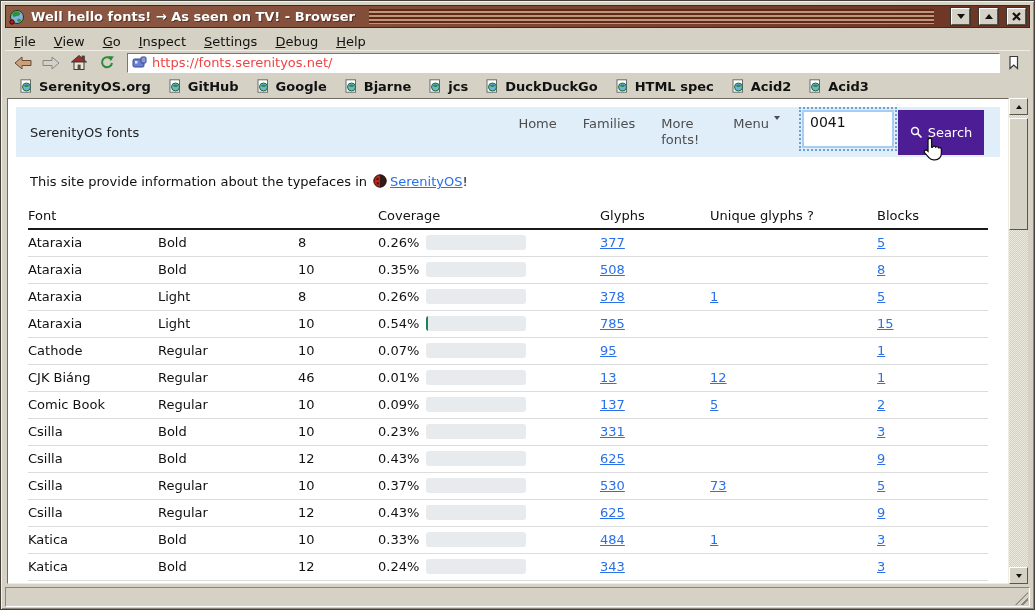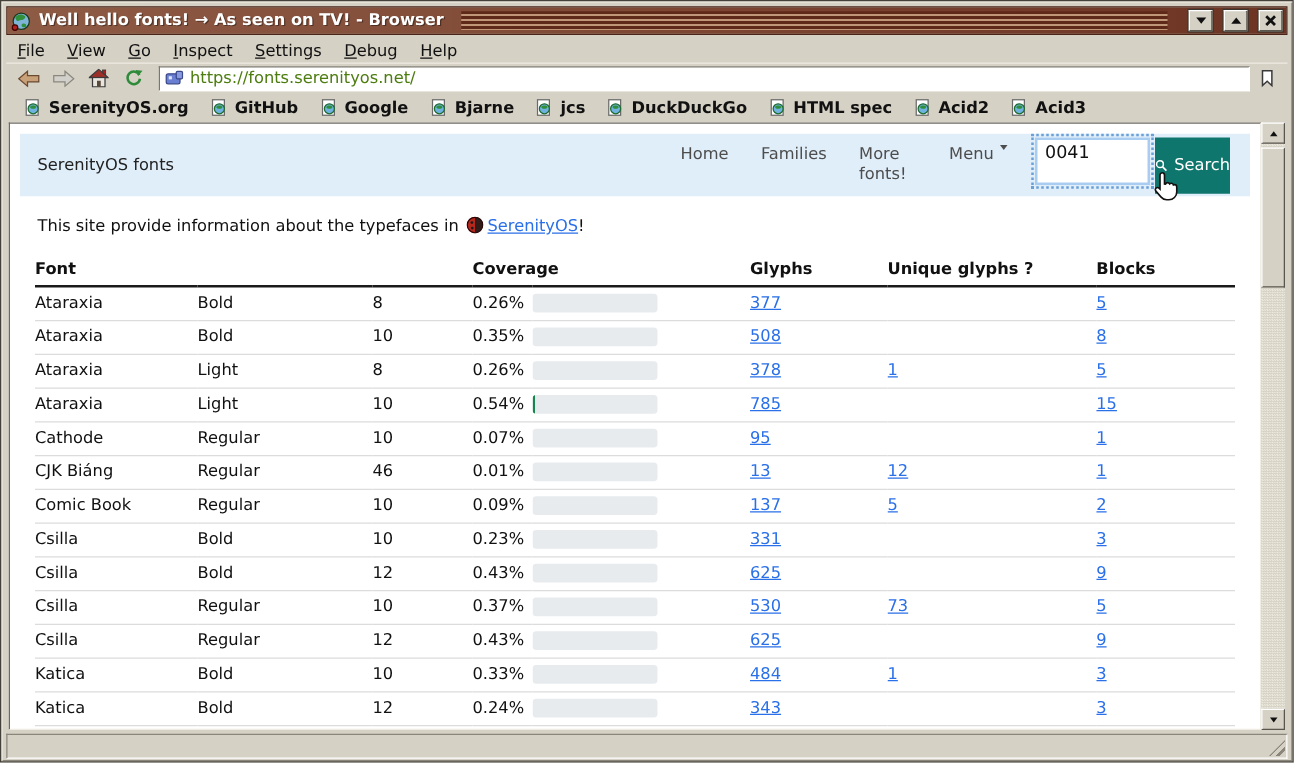--- a/index.html
+++ b/index.html
@@ -35,21 +35,21 @@
   .menu-item { display:inline-block; padding:0 9px; cursor:default; }
   .menu-item::first-letter { text-decoration: underline; }
   
   .toolbar { position:absolute; left:4px; top:49px; right:4px; height:24px;
     display:flex; align-items:center; border-top:1px solid #efece4; padding:0 4px; }
   .tool-btn { width:28px; height:20px; display:flex; align-items:center; justify-content:center; }
   .url-field { flex:1; height:20px; background:#fff; margin-left:6px;
     border:1px solid; border-color:#7b776d #fff #fff #7b776d;
     display:flex; align-items:center; gap:5px; padding:0 4px; }
   .url-input { border:none; outline:none; flex:1; height:16px; padding:0;
-    font: 13px "DejaVu Sans", sans-serif; color:#4d7c0f; background:transparent; }
+    font: 13px "DejaVu Sans", sans-serif; color:#ef4444; background:transparent; }
   .flag-btn { width:26px; height:22px; display:flex; align-items:center; justify-content:center; }
   
   .bookmarksbar { position:absolute; left:4px; top:74px; right:4px; height:22px;
     display:flex; align-items:center; font-size:13px; padding-left:6px; }
   .bm-item { display:flex; align-items:center; gap:6px; padding:0 9px; color:#111; cursor:default;font-weight:bold; }
   
   .viewport { position:absolute; left:6px; top:97px; width:1002px; height:486px;
     background:#fff; overflow:hidden;
     border:1px solid; border-color:#6f6b62 #efece4 #efece4 #6f6b62; }
   .page { padding:8px; font-size:13px; color:#111; }
@@ -59,29 +59,29 @@
   .site-nav { display:flex; gap:26px; margin-left:auto; align-items:flex-start;
     padding-top:0; color:#4d4d4d; }
   .site-nav > * { color:#4d4d4d; text-decoration:none; font-size:13px; line-height:16px; cursor:default; }
   .nav-wrap { max-width:46px; display:inline-block; }
   .menu-drop { display:inline-flex; align-items:flex-start; gap:3px; }
   .caret-down { width:0; height:0; border-left:3.5px solid transparent; border-right:3.5px solid transparent; border-top:4px solid #4d4d4d; margin-left:2px; }
   .search-wrap { display:flex; align-items:flex-start; margin-left:22px; gap:4px; }
   .search-input { width:92px; height:38px; background:#fff;
     border:2px solid #a8cdf0; outline:2px dotted #6a9fd8; outline-offset:1px;
     font: 14px "DejaVu Sans", sans-serif; padding:4px 6px 18px 6px; color:#111; }
-  .search-btn { width:60px; height:45px; background:#0f766e; border:none; color:#fff;
+  .search-btn { width:86px; height:45px; background:#4c1d95; border:none; color:#fff;
     font: 13px "DejaVu Sans", sans-serif; display:flex; align-items:center;
     justify-content:center; gap:5px; cursor:pointer; }
   .intro { margin:16px 0 0 14px; line-height:18px; }
   .intro a { color:#2a70e8; text-decoration:underline; cursor:pointer; }
   .ladyball { vertical-align:-2px; margin:0 3px 0 6px; }
   
   table.fonts { margin:12px 0 0 12px; width:960px; border-collapse:collapse; table-layout:fixed; }
-  table.fonts th { text-align:left; font-size:13px; font-weight:bold; color:#111;
+  table.fonts th { text-align:left; font-size:13px; font-weight:normal; color:#111;
     height:26px; border-bottom:2px solid #1a1a1a; vertical-align:middle; }
   table.fonts td { height:27px; border-bottom:1px solid #dcdcdc; vertical-align:middle;
     font-size:13px; color:#111; overflow:hidden; white-space:nowrap; }
   .c1{width:130px}.c2{width:140px}.c3{width:80px}.c4{width:48px}.c5{width:174px}
   .c6{width:110px}.c7{width:167px}.c8{width:111px}
   td.pct { color:#d6336c; }
   .bar { width:100px; height:15px; background:#e8ebee; border-radius:3px; overflow:hidden; }
   .bar-fill { height:100%; width:0; background:#17854f; }
   a.tlink { color:#2a70e8; text-decoration:underline; cursor:pointer; }
   

